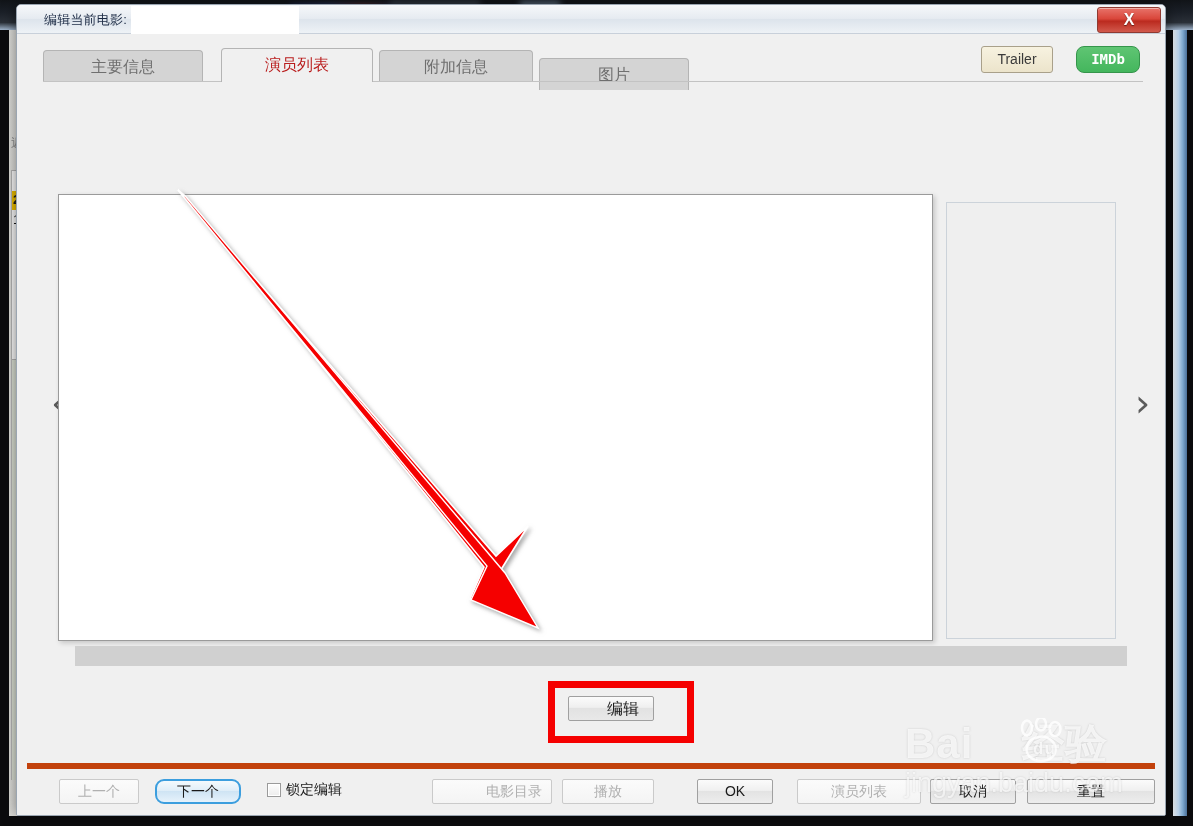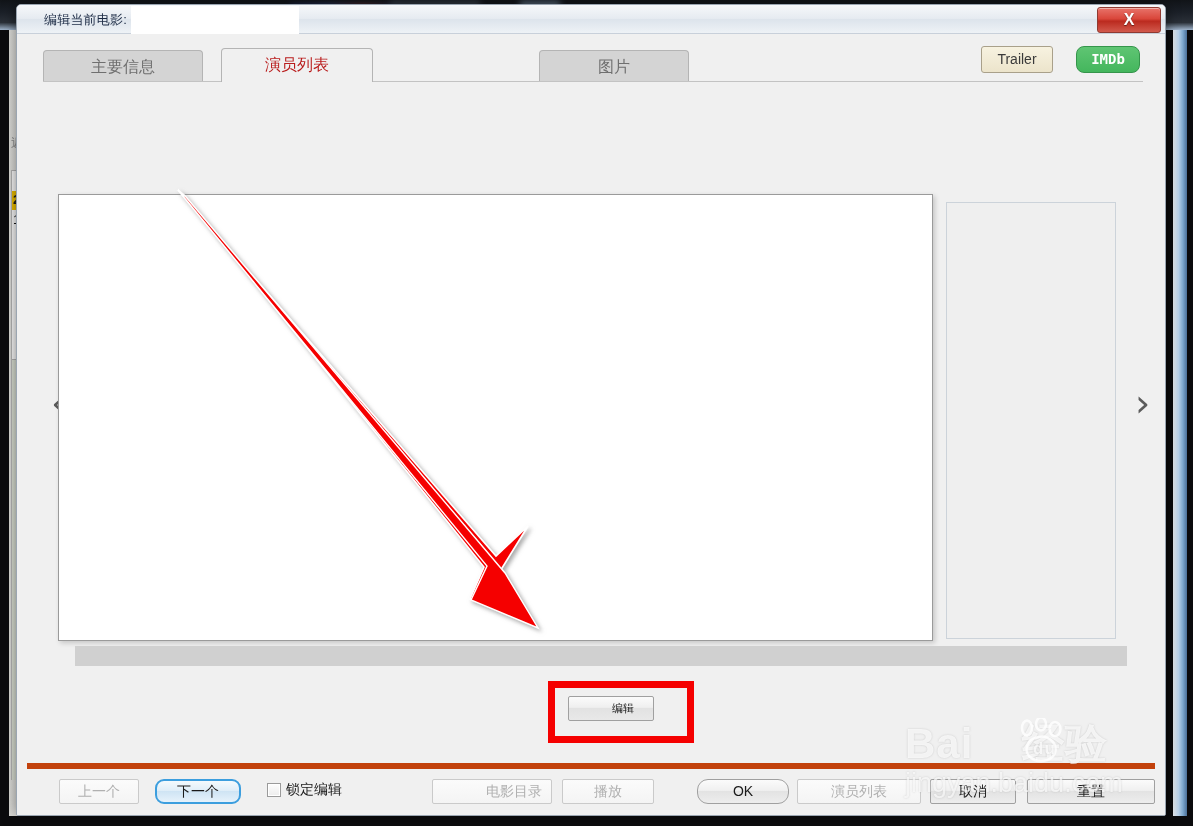--- a/index.html
+++ b/index.html
@@ -299,21 +299,21 @@
     cursor: pointer;
   }
 
   .edit-btn {
     position: absolute;
     left: 551px; top: 662px;
     width: 86px; height: 25px;
     background: linear-gradient(180deg,#fbfbfb 0%,#efefef 45%,#e2e2e2 50%,#e8e8e8 100%);
     border: 1px solid #a0a0a0;
     border-radius: 2px;
-    font-size: 11px;
+    font-size: 16px;
     color: #1a1a1a;
     text-align: center;
     line-height: 23px;
     cursor: pointer;
     padding-left: 24px;
   }
   .edit-highlight {
     position: absolute;
     left: 531px; top: 647px;
     width: 146px; height: 62px;
@@ -447,21 +447,22 @@
       <div class="close-btn">
         <span class="x">X</span>
       </div>
     </div>
 
     <div class="dialog-body">
 
       <div class="tabstrip">
         <div class="tab" style="left:0px;width:160px;">主要信息</div>
         <div class="tab active" style="left:178px;width:152px;top:-2px;">演员列表</div>
-        <div class="tab" style="left:496px;width:150px;">图片</div>
+        <div class="tab" style="left:336px;width:154px;">附加信息</div>
+        <div class="tab" style="left:496px;width:150px;margin-top:8px;">图片</div>
       </div>
       <div class="tab-underline"></div>
       <div class="tab-underline-gap"></div>
 
       <div class="trailer-btn">Trailer</div>
       <div class="imdb-btn">IMDb</div>
 
       <div class="nav-chev left">‹</div>
       <div class="nav-chev right">›</div>
 
@@ -474,21 +475,21 @@
 
       <div class="bottombar">
         <div class="btn disabled" style="left:32px;width:80px;">上一个</div>
         <div class="btn focused" style="left:128px;width:86px;">下一个</div>
         <div class="chk-wrap">
           <span class="chk-box"></span>
           <span class="chk-label">锁定编辑</span>
         </div>
         <div class="btn disabled" style="left:405px;width:120px;padding-left:44px;">电影目录</div>
         <div class="btn disabled" style="left:535px;width:92px;">播放</div>
-        <div class="btn" style="left:670px;width:92px;border-radius:11px;">OK</div>
+        <div class="btn" style="left:670px;width:76px;">OK</div>
         <div class="btn disabled" style="left:770px;width:124px;">演员列表</div>
         <div class="btn" style="left:903px;width:86px;">取消</div>
         <div class="btn" style="left:1000px;width:128px;">重置</div>
       </div>
 
     </div>
   </div>
 
   <div class="watermark">
     <div class="wm-logo">

